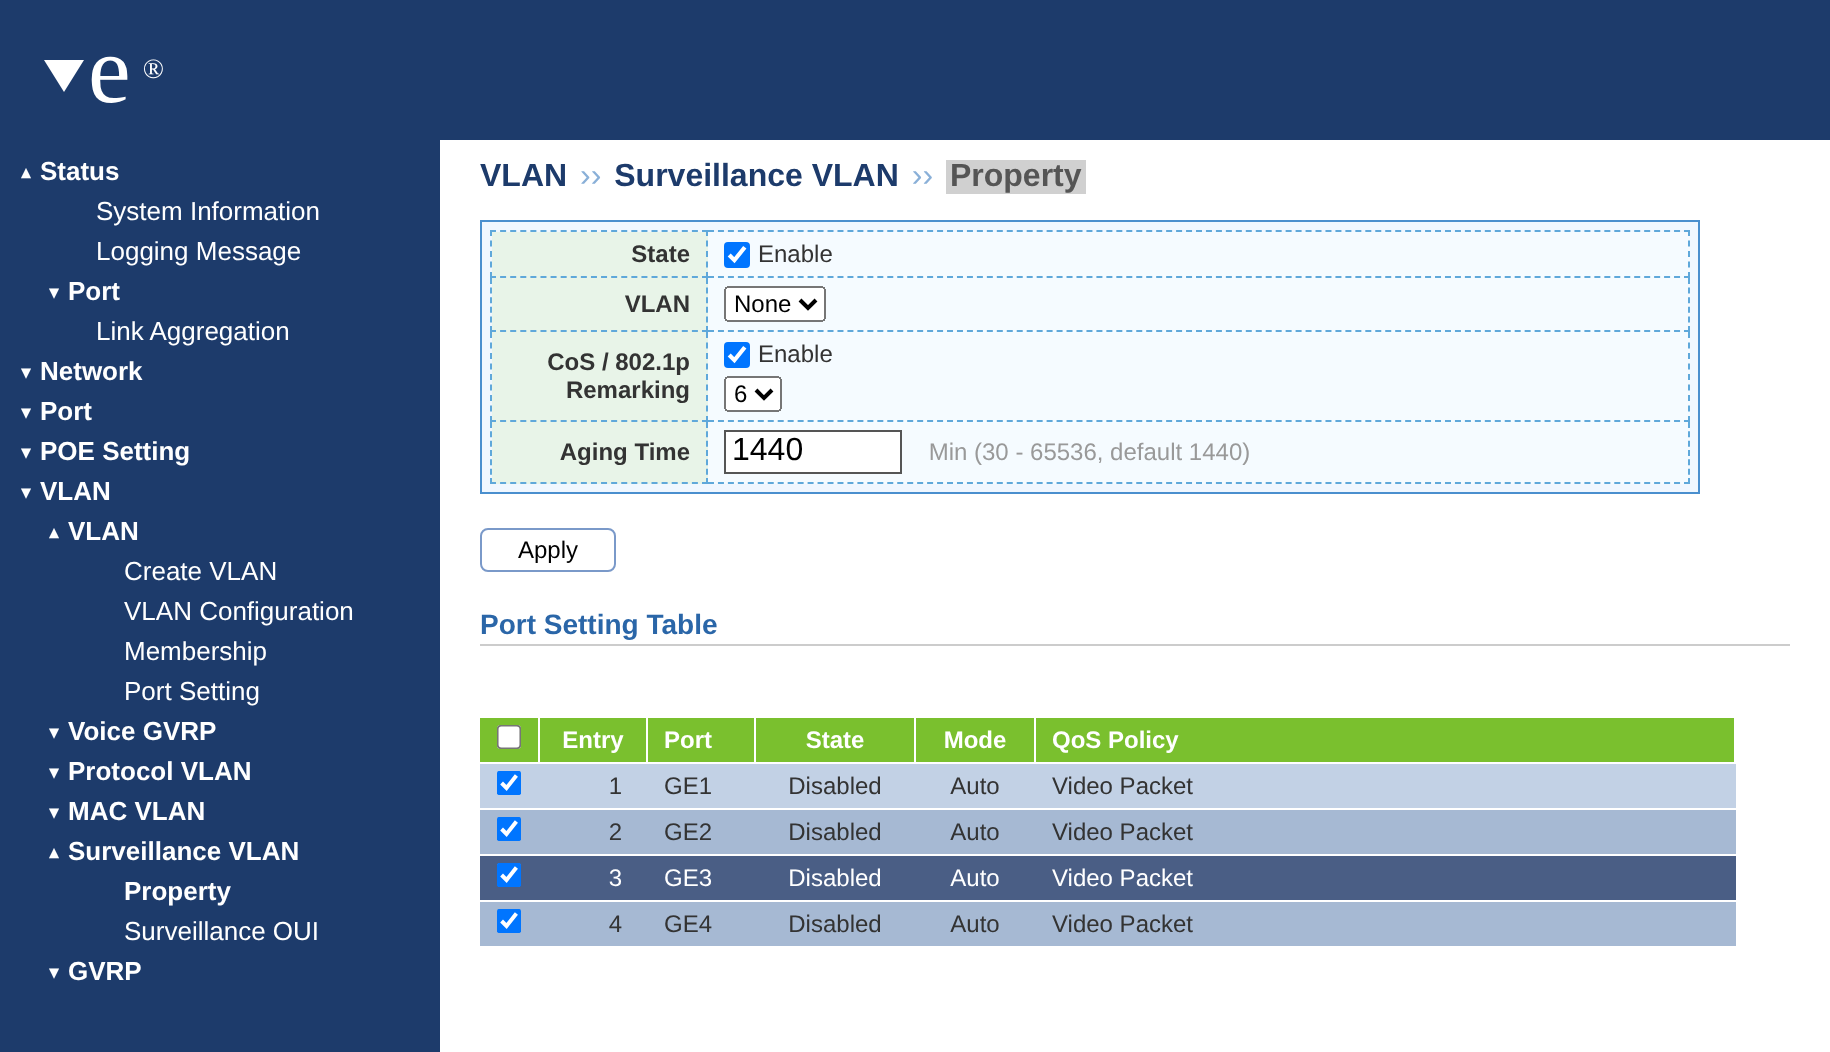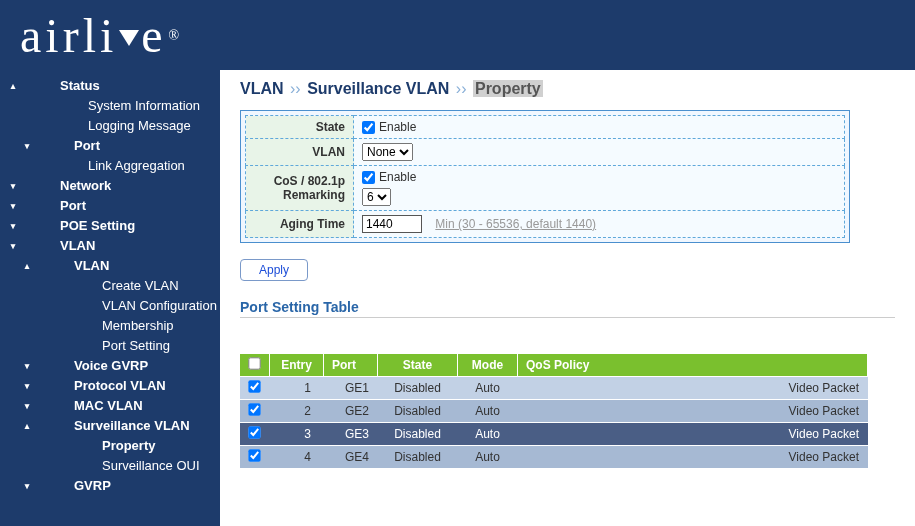--- a/index.html
+++ b/index.html
@@ -64,21 +64,21 @@
     align-items: center;
     cursor: pointer;
     padding: 1px 0;
   }
   .sidebar .item .caret {
     width: 14px;
     text-align: center;
     font-size: 9px;
     color: #fff;
   }
-  .sidebar .item .lbl { white-space: nowrap; margin-left: 40px; }
+  .sidebar .item .lbl { white-space: nowrap; }
   .sidebar .lvl0 { padding-left: 6px; font-weight: bold; }
   .sidebar .lvl1 { padding-left: 20px; font-weight: bold; }
   .sidebar .lvl1n { padding-left: 34px; font-weight: normal; }
   .sidebar .lvl2n { padding-left: 48px; font-weight: normal; }
   .sidebar .active { font-weight: bold; }
   .main {
     flex: 1;
     background: #fff;
     padding: 10px 20px 0 20px;
     overflow: hidden;
@@ -125,44 +125,43 @@
     text-align: right;
     font-weight: bold;
     background: #e8f4e8;
     color: #333;
   }
   .config-table td.value {
     background: #f5fbff;
     color: #333;
   }
   .config-table input[type="text"] {
-    width: 60px;
-    font-size: 12px;
+    width: 89px;
+    font-size: 16px;
     padding: 1px 3px;
     border: 1px solid #555;
   }
   .config-table select {
     font-size: 12px;
     padding: 0;
   }
   .hint {
     color: #999;
     margin-left: 10px;
     font-size: 12px;
-    text-decoration: underline;
   }
   .apply-btn {
     margin: 12px 0 18px 0;
     font-size: 12px;
     padding: 3px 18px;
     background: #fff;
     border: 1px solid #7a99c9;
     border-radius: 4px;
     cursor: pointer;
-    color: #1d4ed8;
+    color: #000000;
   }
   .section-title {
     font-size: 14px;
     font-weight: bold;
     color: #2a66a8;
     margin-bottom: 2px;
   }
   .section-rule {
     border: none;
     border-top: 1px solid #ccc;
@@ -185,38 +184,36 @@
   .port-table th.chk { width: 28px; text-align: center; }
   .port-table th.entry { width: 54px; text-align: center; }
   .port-table th.port { width: 54px; }
   .port-table th.state { width: 80px; text-align: center; }
   .port-table th.mode { width: 60px; text-align: center; }
   .port-table td {
     padding: 3px 8px;
     border-bottom: 1px solid #fff;
     border-right: 1px solid transparent;
     color: #333;
-    text-align: right;
   }
   .port-table tr.odd td { background: #c2d1e5; }
   .port-table tr.even td { background: #a6b9d3; }
   .port-table tr.sel td { background: #4a5e85; color: #fff; }
   .port-table td.chk { text-align: center; }
   .port-table td.entry { text-align: right; padding-right: 12px; }
   .port-table input[type="checkbox"] {
     transform: scale(0.95);
   }
   .checkline { display: flex; align-items: center; gap: 4px; }
 </style>
 </head>
 <body>
 
 <div class="header">
   <div class="logo">
-    <span>airli</span>
       <span class="tri"></span>
       <span>e</span>
       <span class="reg">®</span>
   </div>
 </div>
 
 <div class="body-wrap">
   <nav class="sidebar">
     <ul class="top" id="sidebar-list">
         <li>

